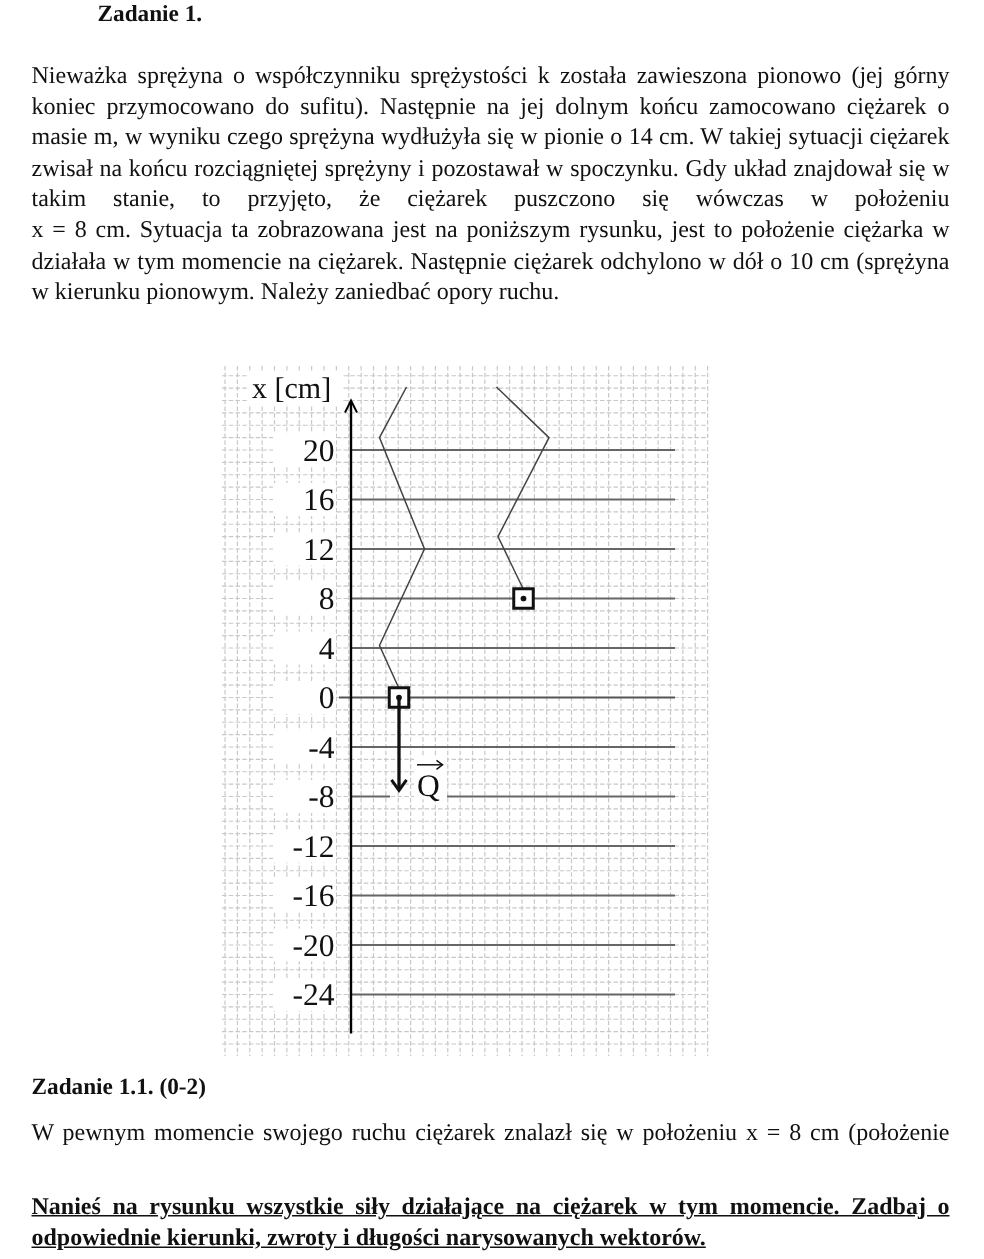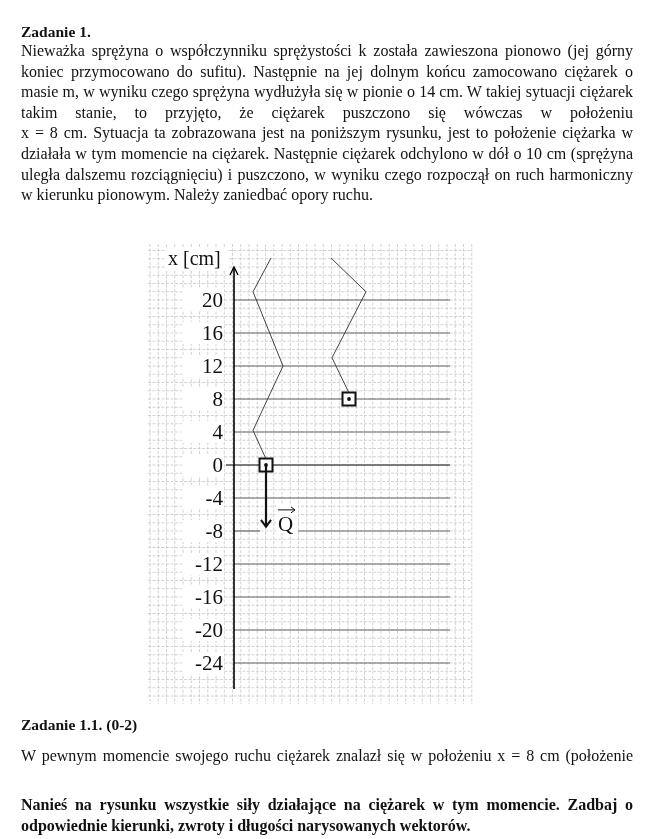--- a/index.html
+++ b/index.html
@@ -3,36 +3,36 @@
 <meta charset="utf-8">
 <style>
   html, body { margin: 0; padding: 0; background: #ffffff; }
   body { width: 656px; height: 839px; position: relative; overflow: hidden;
          font-family: "Liberation Serif", serif; color: #111; }
   .h { position: absolute; left: 21px; font-weight: bold; font-size: 15.5px; }
   .para { position: absolute; left: 21px; width: 612px; font-size: 16px;
           line-height: 20.6px; text-align: justify; }
   .para .ln { display: block; text-align: justify; text-align-last: justify; white-space: nowrap; }
   .para .ln.last { text-align-last: left; }
-  .bold { font-weight: bold; }
+  .bold { font-weight: bold; text-decoration: underline; }
   #figure { position: absolute; left: 148px; top: 244px; }
 </style>
 </head>
 <body>
 
-<div class="h" style="top:23px;">Zadanie 1.</div>
+<div class="h" style="top:1px;margin-left:44px;">Zadanie 1.</div>
 
 <div class="para" style="top:41px;">
   <span class="ln">Nieważka sprężyna o współczynniku sprężystości k została zawieszona pionowo (jej górny</span>
   <span class="ln">koniec przymocowano do sufitu). Następnie na jej dolnym końcu zamocowano ciężarek o</span>
   <span class="ln">masie m, w wyniku czego sprężyna wydłużyła się w pionie o 14 cm. W takiej sytuacji ciężarek</span>
+  <span class="ln">zwisał na końcu rozciągniętej sprężyny i pozostawał w spoczynku. Gdy układ znajdował się w</span>
   <span class="ln">takim stanie, to przyjęto, że ciężarek puszczono się wówczas w położeniu</span>
   <span class="ln">x = 8 cm. Sytuacja ta zobrazowana jest na poniższym rysunku, jest to położenie ciężarka w</span>
   <span class="ln">działała w tym momencie na ciężarek. Następnie ciężarek odchylono w dół o 10 cm (sprężyna</span>
-  <span class="ln">uległa dalszemu rozciągnięciu) i puszczono, w wyniku czego rozpoczął on ruch harmoniczny</span>
   <span class="ln last">w kierunku pionowym. Należy zaniedbać opory ruchu.</span>
 </div>
 
 <svg id="figure" width="326" height="462">
   <g id="grid-minor">
       <line x1="2" y1="0" x2="2" y2="460" stroke="#c8c8c8" stroke-width="0.8" stroke-dasharray="3 1.5"></line>
       <line x1="10.25" y1="0" x2="10.25" y2="460" stroke="#c8c8c8" stroke-width="0.8" stroke-dasharray="3 1.5"></line>
       <line x1="18.5" y1="0" x2="18.5" y2="460" stroke="#c8c8c8" stroke-width="0.8" stroke-dasharray="3 1.5"></line>
       <line x1="26.75" y1="0" x2="26.75" y2="460" stroke="#c8c8c8" stroke-width="0.8" stroke-dasharray="3 1.5"></line>
       <line x1="35" y1="0" x2="35" y2="460" stroke="#c8c8c8" stroke-width="0.8" stroke-dasharray="3 1.5"></line>

